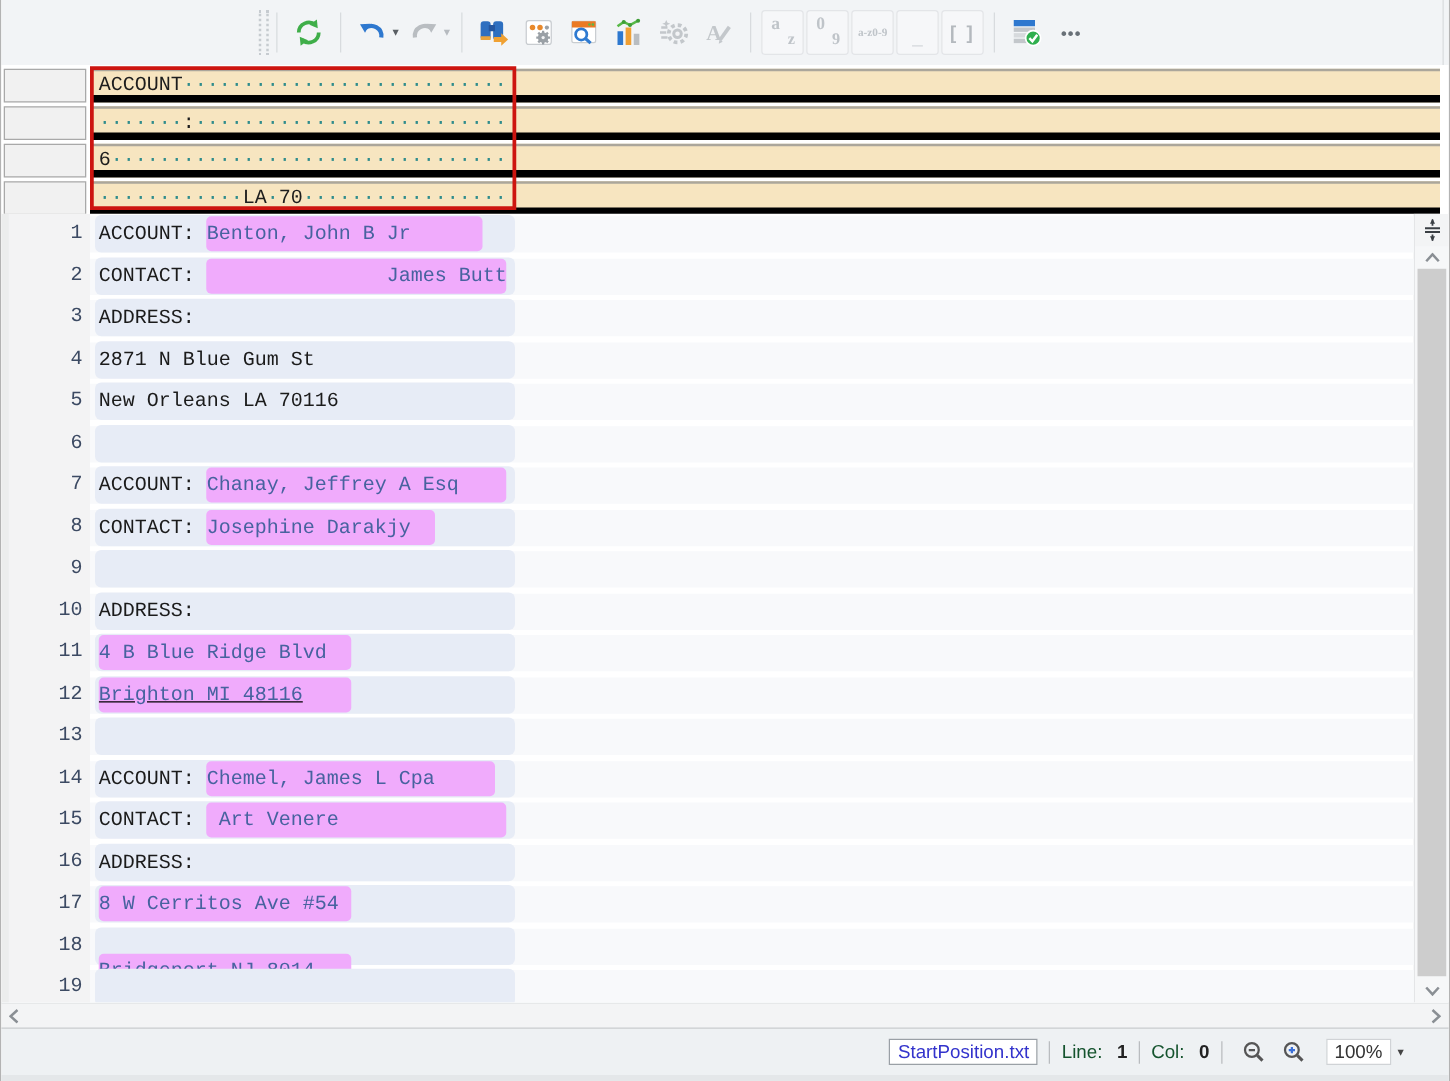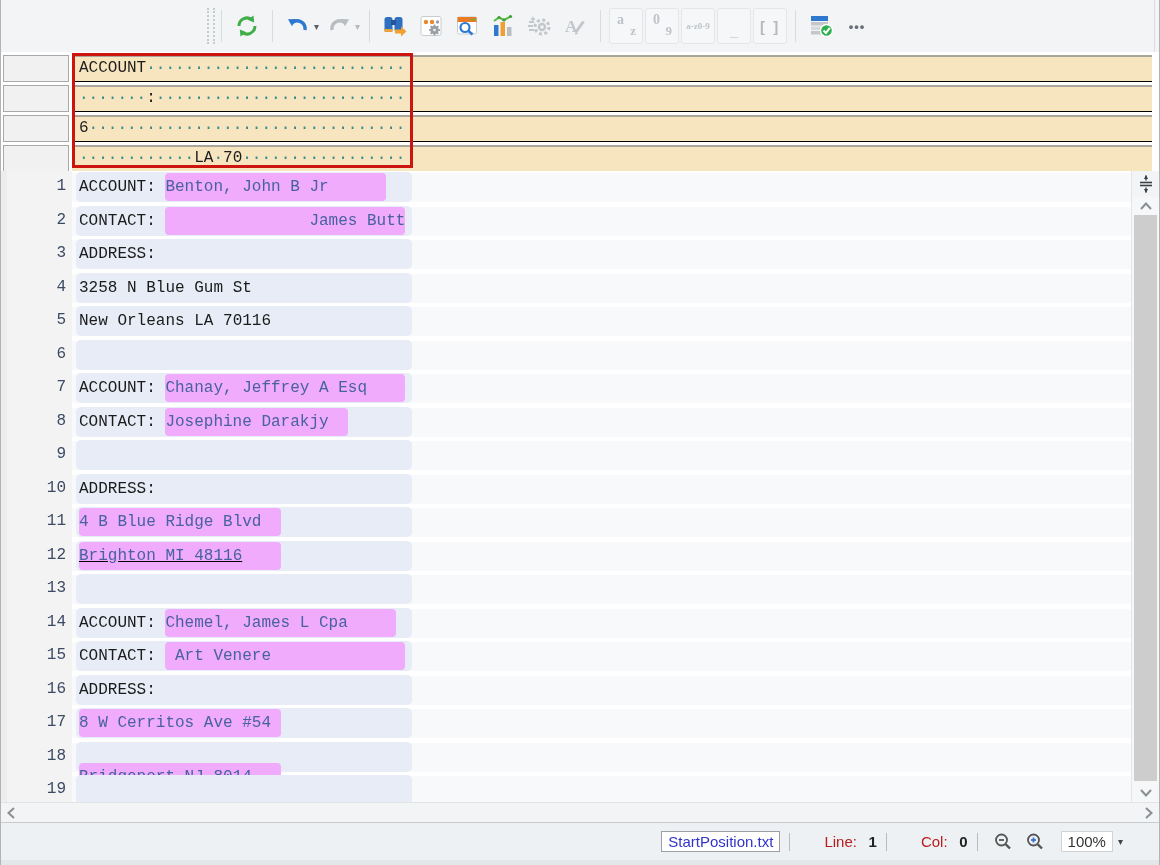--- a/index.html
+++ b/index.html
@@ -35,21 +35,21 @@
   .az .g2 { position:absolute; right:0px; bottom:-3px; font-size:13px; }
   .stacked { display:flex; flex-direction:row; line-height:8px; font-size:9px; text-align:center; }
   .uscore { font-size:15px; position:relative; top:4px; color:#bfc4c9; font-weight:bold;}
   .brk { font-size:15px; color:#b4b9be; letter-spacing:2px; font-weight:bold;}
   .more-dots { font-size:13px; color:#6d7control378; color:#697077; letter-spacing:1px; font-weight:bold; }
   
   .hdr-panel { height:119px; background:#ffffff; position:relative; padding-top:3px; }
   .hdr-row { display:flex; align-items:stretch; height:27px; margin:0 7px 3px 2px; }
   .hdr-cell { width:66px; background:#f1f1f1; border:1px solid #a9a9a9; margin-right:3px; flex:none; }
   .hdr-strip {
-    flex:1; background:#f7e5c0; border-top:2px solid #aba69b; border-bottom:1px solid #000000;
+    flex:1; background:#f7e5c0; border-top:2px solid #aba69b; border-bottom:6px solid #000000;
     font-family:"Liberation Mono", monospace; font-size:16px; line-height:22px;
     padding-left:7px; white-space:pre; overflow:hidden; color:#1d1d1d;
   }
   .hdr-strip .dots { color:#2f8c8c; }
   .hdr-strip .ptxt { color:#1d1d1d; }
   .red-box { position:absolute; left:71px; top:1px; width:341px; height:115px;
     border:3px solid #cd1510; pointer-events:none; z-index:5; }
   
   .editor { height:631px; display:flex; position:relative; background:#ffffff; overflow:hidden; }
   .gutter { width:71px; background:#f3f3f4; flex:none; border-left:6px solid #eceded; }
@@ -81,21 +81,21 @@
   .hscroll { height:20px; background:#f3f4f5; border-top:1px solid #e2e3e5; display:flex; align-items:center; justify-content:space-between; padding:0 6px; }
   
   .statusbar {
     height:43px; background:#eef1f3; border-top:1px solid #c9ccce;
     border-bottom:5px solid #e4e7e9;
     display:flex; align-items:center; justify-content:flex-end;
     padding-right:36px; font-size:15px; color:#333;
   }
   .sb-sep { width:1px; height:18px; background:#b9bcbf; margin:0 9px; }
   .filename { color:#3333cc; background:#ffffff; border:1px solid #9aa0a6; padding:1px 6px; font-size:15px; }
-  .sb-label { color:#b91c1c; margin-right:8px;margin-left:25px; }
+  .sb-label { color:#14532d; margin-right:8px; }
   .sb-value { font-weight:bold; color:#222; min-width:12px; text-align:right; }
   .zoom-box { background:#ffffff; border:1px solid #d0d3d6; padding:1px 6px; margin-left:10px; }
   .sb-caret { font-size:10px; color:#444; margin-left:5px; }
   .mag { margin:0 6px; display:flex; align-items:center; }
   svg { display:block; }
 </style>
 </head>
 <body>
 
 <div class="toolbar">
@@ -314,21 +314,21 @@
         <span class="pre">CONTACT:</span>
       </div>
       <div class="ed-line">
         <div class="stripe"></div>
         <div class="lblock"></div>
         <span class="pre">ADDRESS:</span>
       </div>
       <div class="ed-line">
         <div class="stripe"></div>
         <div class="lblock"></div>
-        <span class="pre">3258 N Blue Gum St</span>
+        <span class="pre">2871 N Blue Gum St</span>
       </div>
       <div class="ed-line">
         <div class="stripe"></div>
         <div class="lblock"></div>
         <span class="pre">New Orleans LA 70116</span>
       </div>
       <div class="ed-line">
         <div class="stripe"></div>
         <div class="lblock"></div>
       </div>

